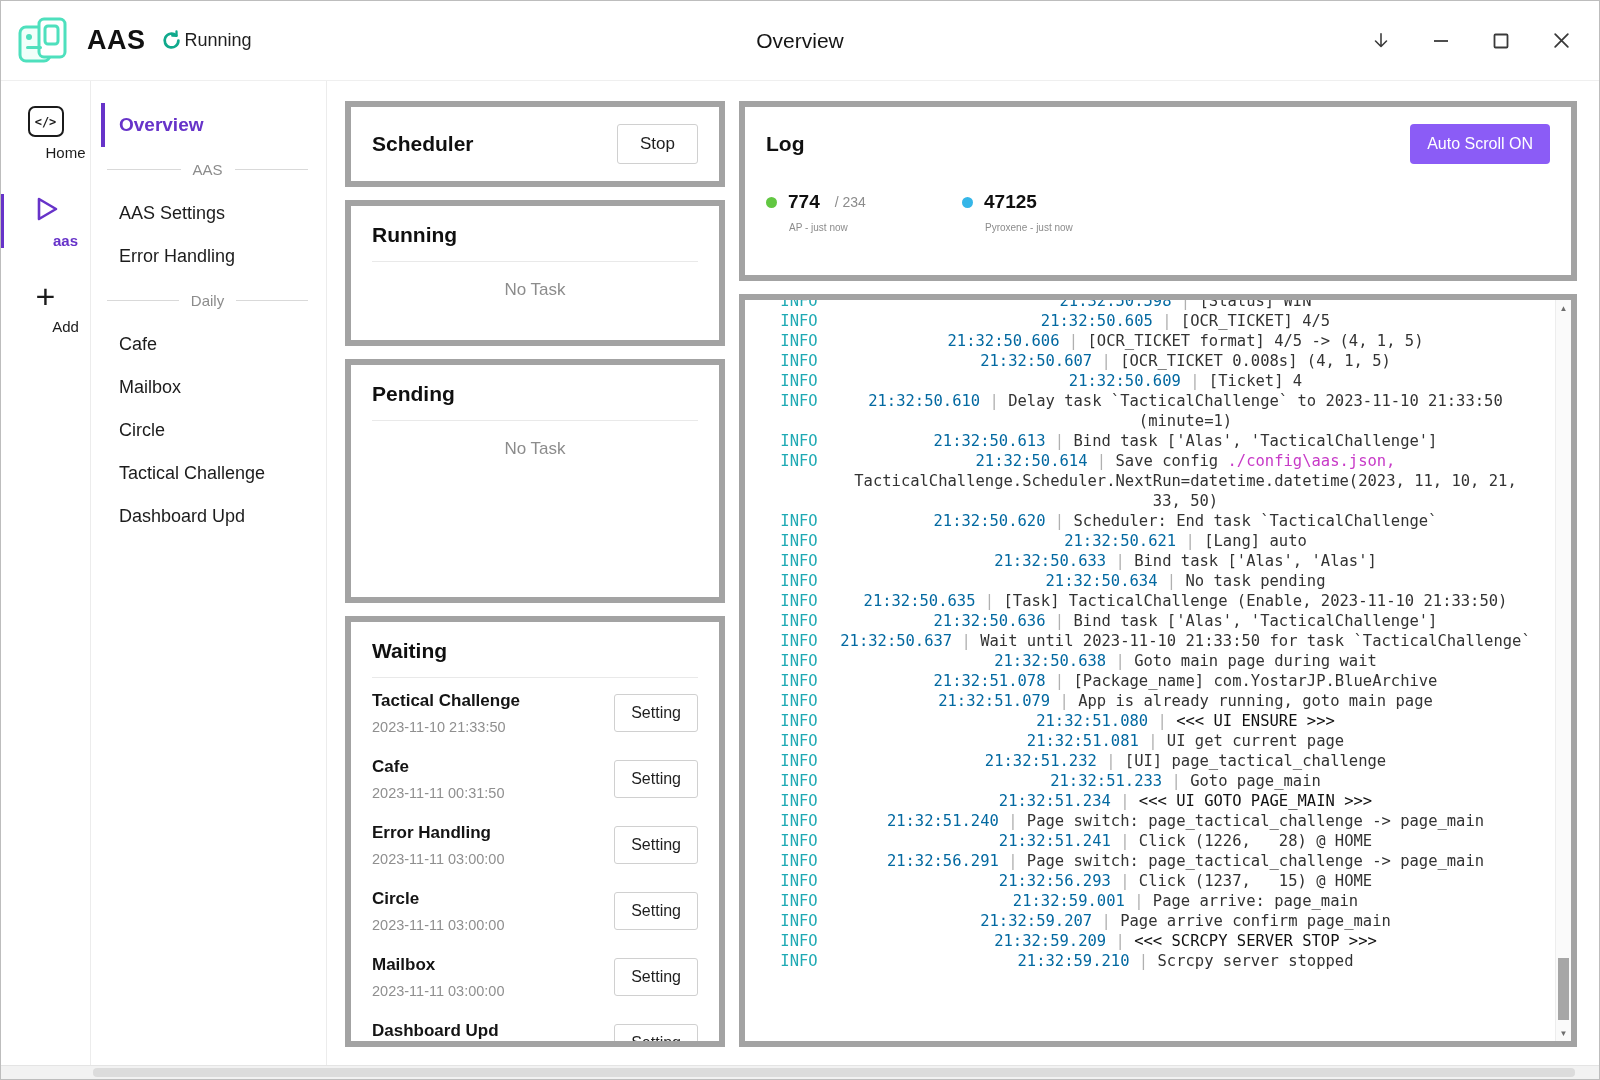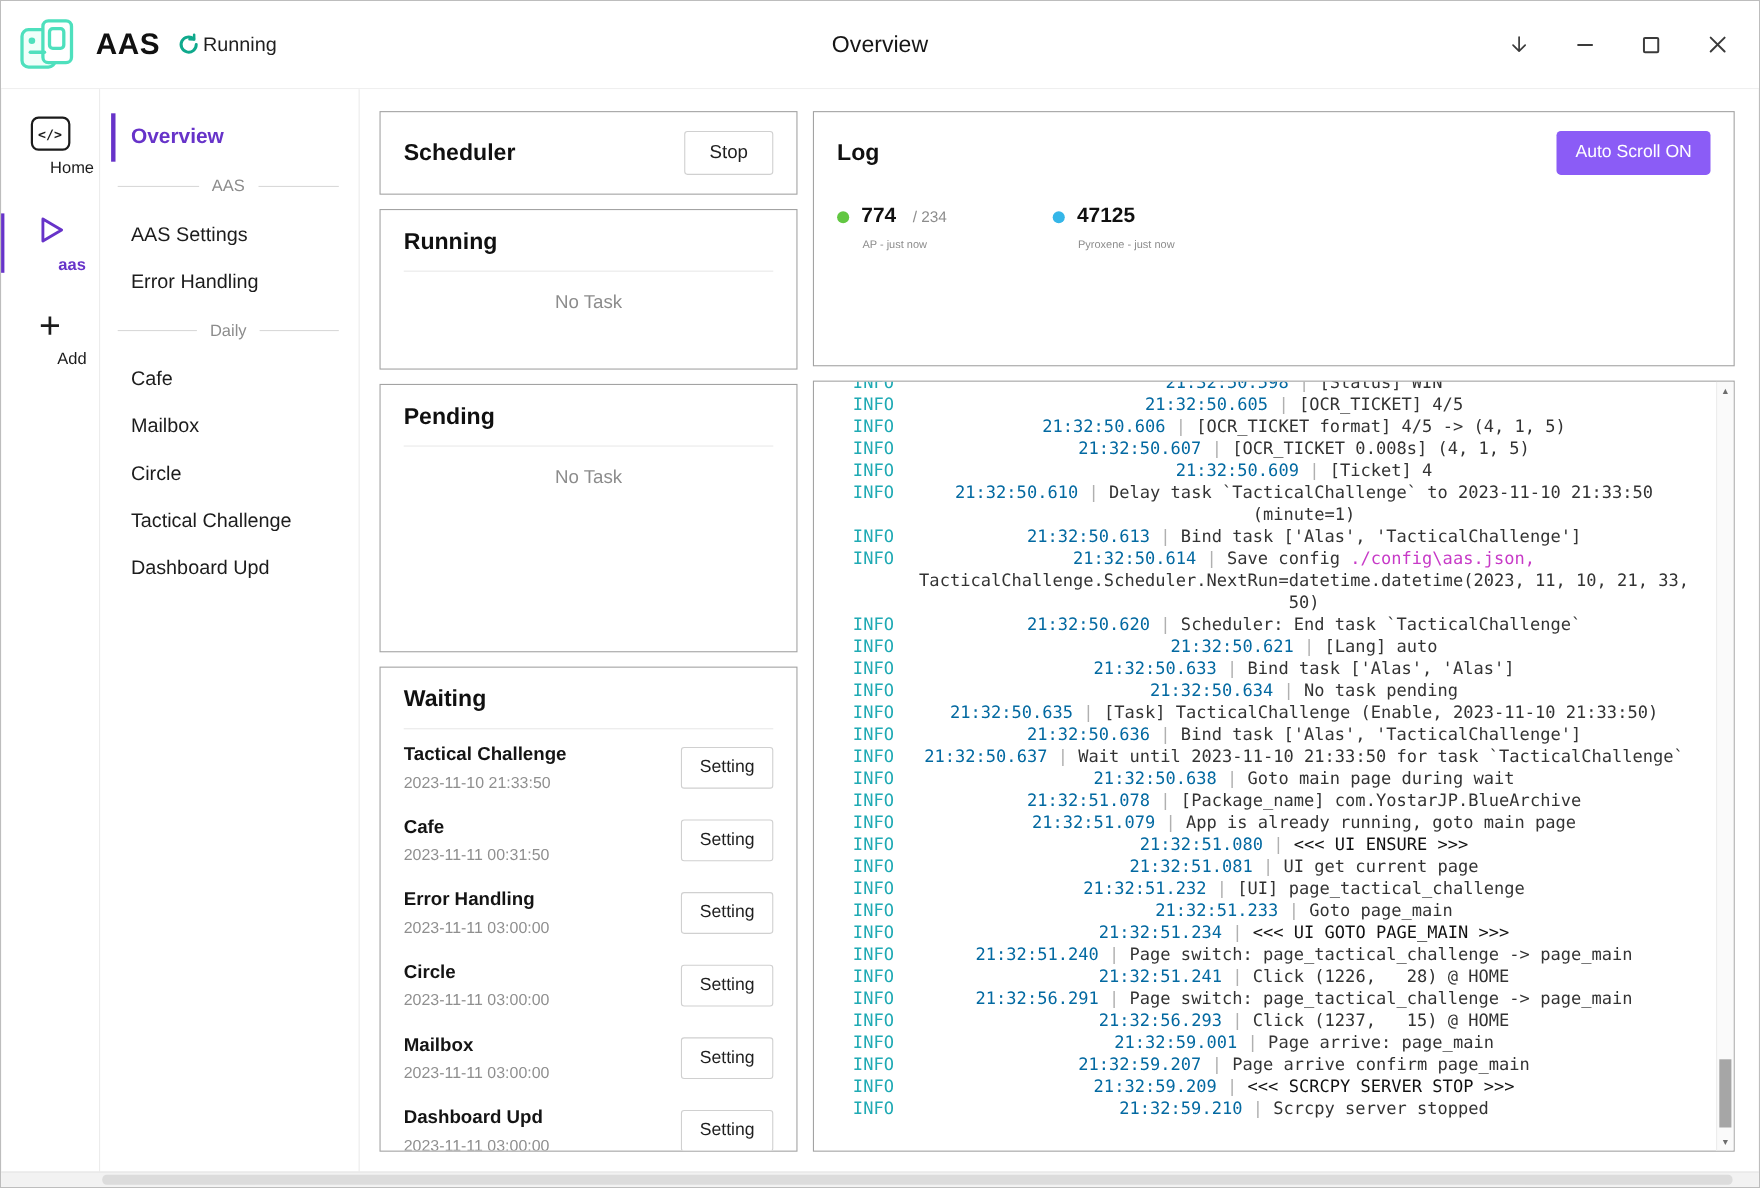--- a/index.html
+++ b/index.html
@@ -31,39 +31,39 @@
   .sidebar{width:236px;flex:none;border-right:1px solid #ececec;padding-top:22px;}
   .sb-item{margin:0 12px 0 10px;padding:11px 0 11px 18px;font-size:18px;color:#1c1c1c;cursor:pointer;}
   .sb-item.active{border-left:4px solid #6733c9;padding-left:14px;color:#6733c9;font-weight:bold;font-size:19px;}
   .sb-section{margin:4px 12px 4px 10px;padding:10px 6px;display:flex;align-items:center;gap:12px;color:#8c8c8c;font-size:15px;}
   .sb-section .line{flex:1;height:1px;background:#d9d9d9;}
 
   .main{flex:1;display:flex;gap:14px;padding:20px 22px 18px 18px;min-width:0;min-height:0;overflow:hidden;}
   .col-left{width:380px;flex:none;display:flex;flex-direction:column;gap:13px;}
   .col-right{flex:1;display:flex;flex-direction:column;gap:13px;min-width:0;}
 
-  .card{background:#fff;border:1px solid #a3a3a3;padding:17px 21px;}
+  .card{background:#fff;border:6px solid #a3a3a3;padding:17px 21px;}
   .card-title{font-size:21px;font-weight:bold;color:#101010;}
   .underlined{padding-bottom:14px;border-bottom:1px solid #e9e9e9;}
   .head-row{display:flex;align-items:center;justify-content:space-between;}
   .btn{background:#fff;border:1px solid #d0d0d0;border-radius:3px;padding:9px 22px;font-size:17px;color:#1f1f1f;font-family:inherit;cursor:pointer;}
   .btn.setting{padding:9px 16px;font-size:16px;text-align:center;}
   .btn-primary{background:#8b5cf6;color:#fff;border:none;border-radius:4px;padding:11px 17px;font-size:16px;font-family:inherit;cursor:pointer;}
 
   .running-card{height:146px;}
   .pending-card{height:244px;}
   .waiting-card{flex:1;overflow:hidden;}
   .empty{color:#8c8c8c;text-align:center;font-size:17px;padding:18px 0;}
 
   .wait-row{display:flex;align-items:center;justify-content:space-between;padding:13px 0 9px;}
   .wait-name{font-size:17px;font-weight:600;color:#141414;}
   .wait-time{font-size:14.5px;color:#8f8f8f;margin-top:8px;}
 
   
-  .log-head-card{height:232px;flex:none;}
+  .log-head-card{height:180px;flex:none;}
   .log-stats{display:flex;margin-top:27px;}
   .stat{width:196px;}
   .stat-top{display:flex;align-items:center;gap:11px;}
   .dot{width:11px;height:11px;border-radius:50%;flex:none;}
   .stat-value{font-size:19px;font-weight:bold;color:#101010;}
   .stat-suffix{font-size:14px;color:#8c8c8c;font-weight:normal;margin-left:4px;}
   .stat-label{margin:9px 0 0 23px;font-size:10px;color:#8c8c8c;}
 
   
   .log-card{flex:1;position:relative;padding:0;overflow:hidden;}

